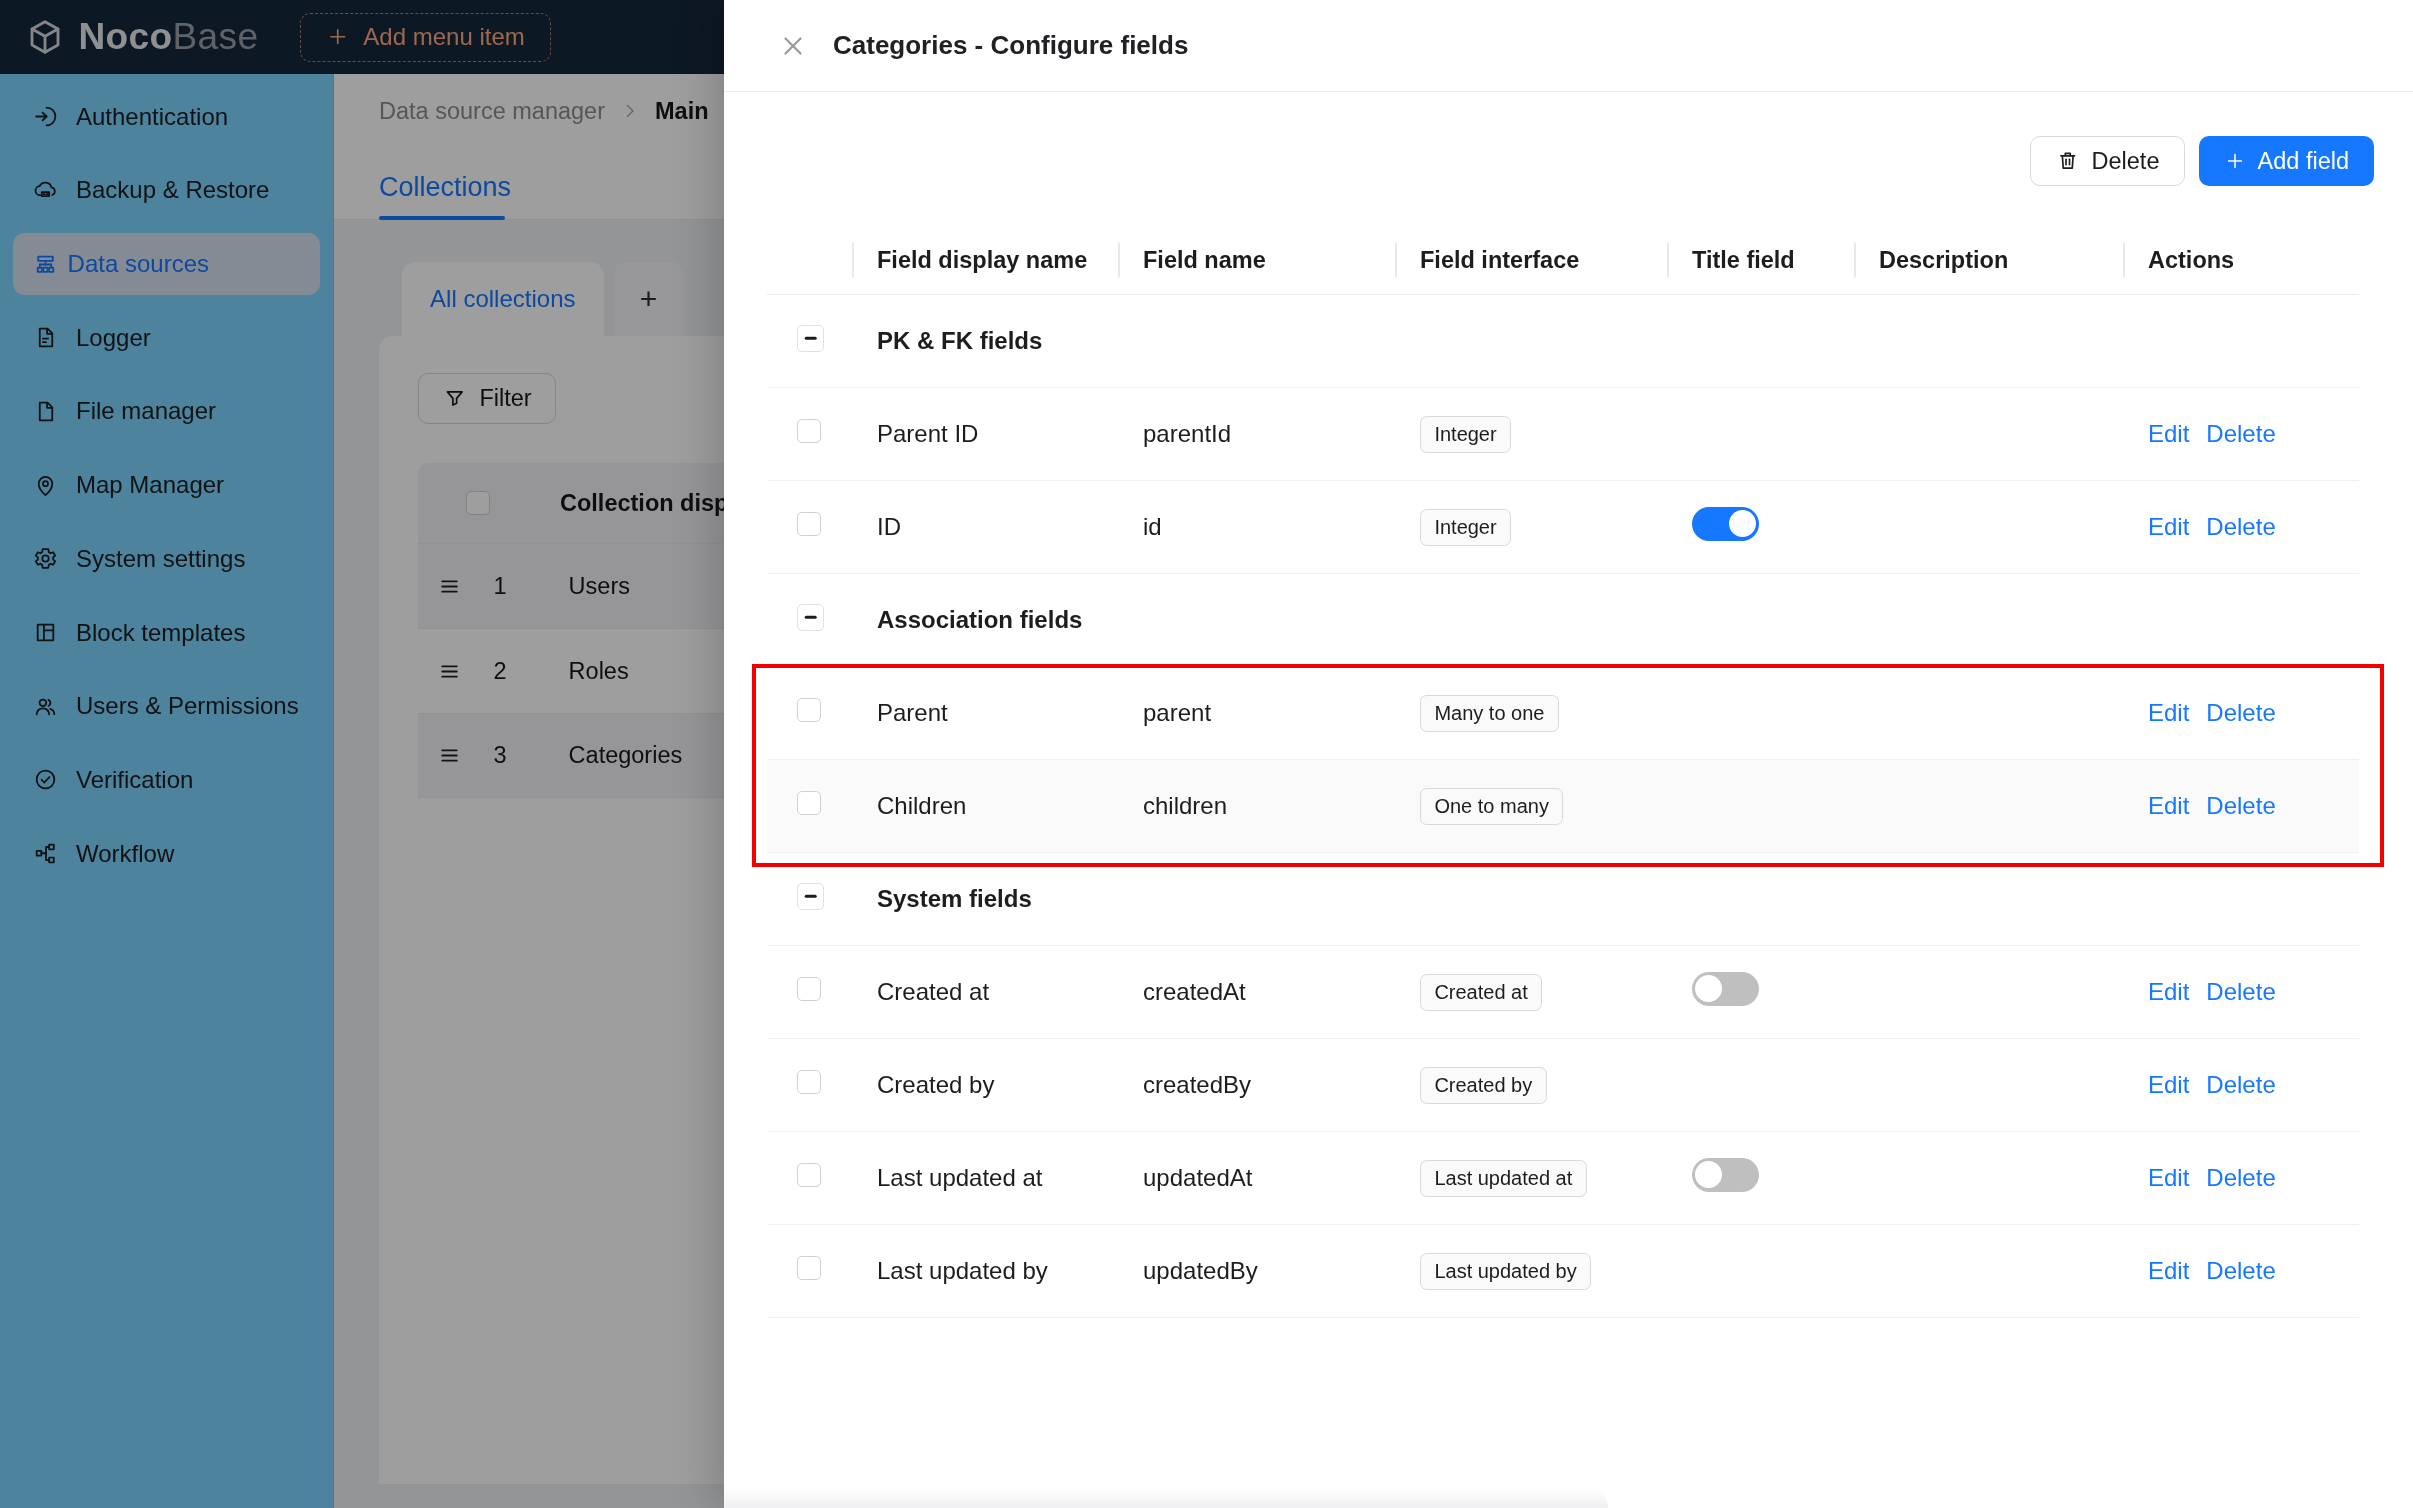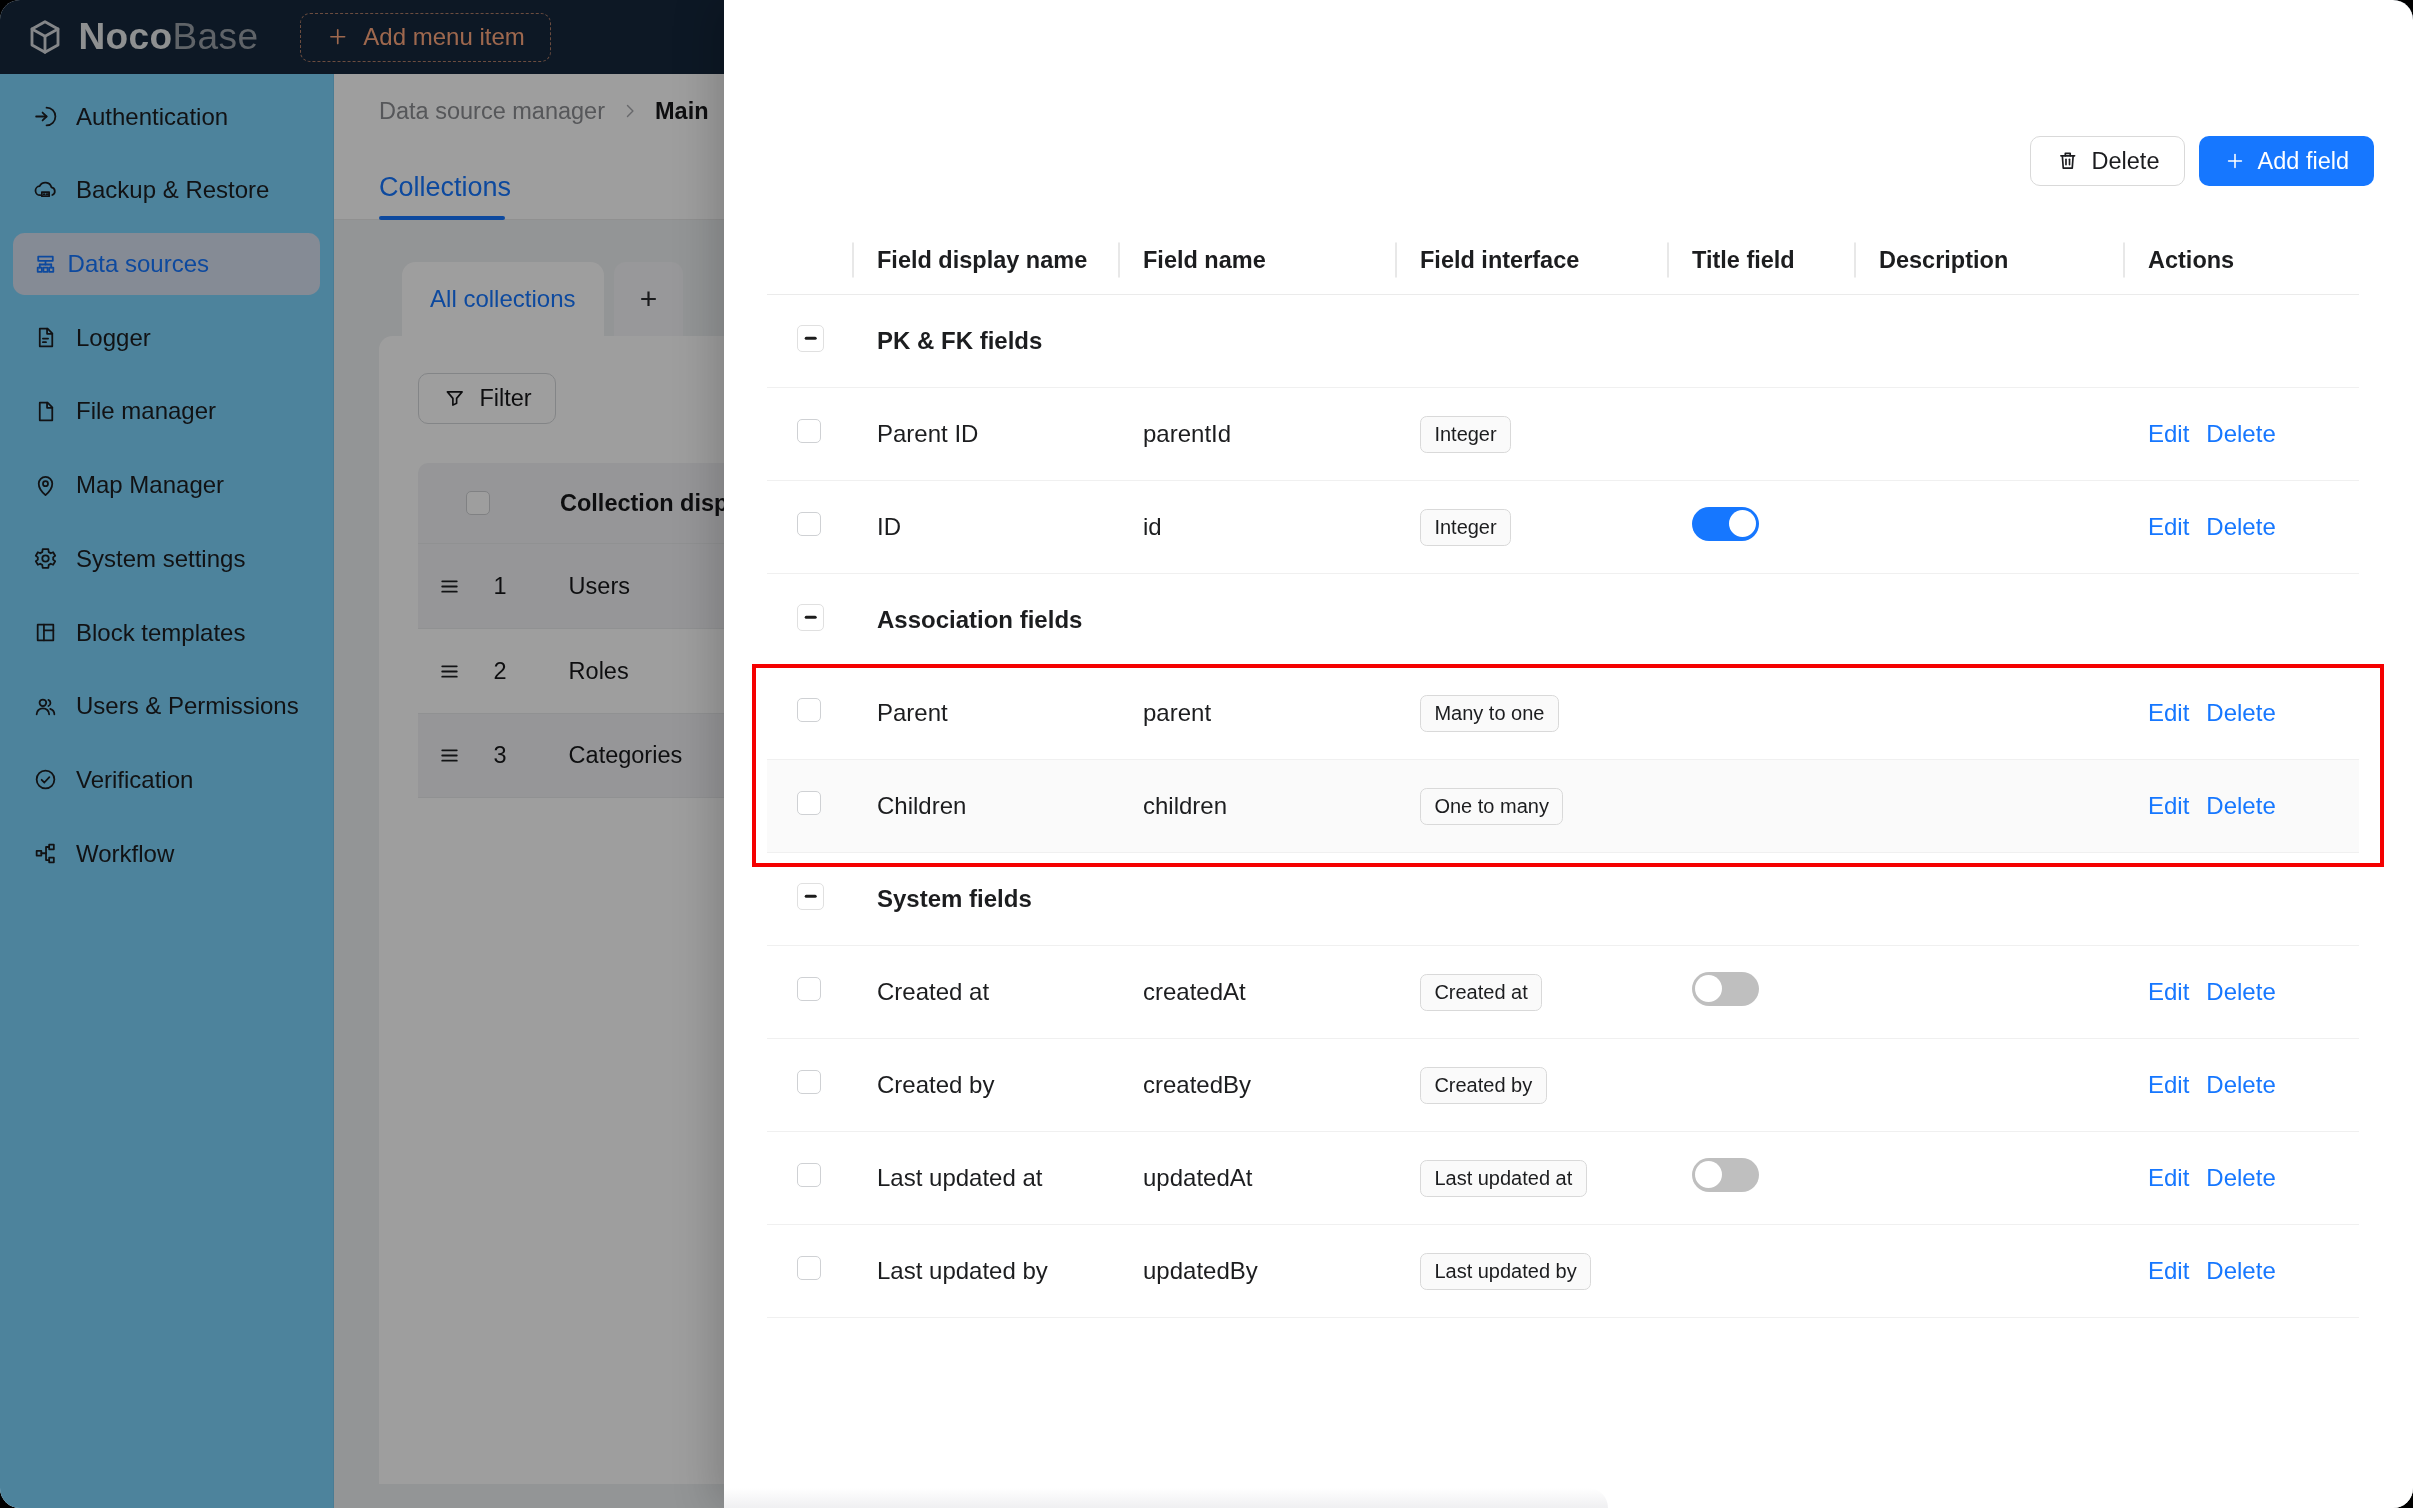--- a/index.html
+++ b/index.html
@@ -1,18 +1,18 @@
 <!DOCTYPE html>
 <html style="--primary: #1677ff; --red: #f50000; --topbar: #16283c; --orange: #ffa87e; --selbg: #d7e0f0;font-size:13.4px"><head>
 <meta charset="utf-8">
 <style>
   html,body{margin:0;padding:0;width:2413px;height:1508px;overflow:hidden;
     font-family:"Liberation Sans","DejaVu Sans",sans-serif;background:#000;}
   *{box-sizing:border-box;}
-  .stage{position:relative;width:2413px;height:1508px;overflow:hidden;background:#eef0f2;border-radius:20px;}
+  .stage{position:relative;width:2413px;height:1508px;overflow:hidden;background:#eef0f2;}
 
   
   .topbar{position:absolute;left:0;top:0;width:100%;height:74px;background:var(--topbar);
     display:flex;align-items:center;padding-left:25px;z-index:1;}
   .brand{display:flex;align-items:center;gap:13.4px;}
   .brand svg{width:40px;height:40px;color:#d6d9dd;}
   .brand-text{font-size:37px;letter-spacing:0.4px;}
   .brand-bold{font-weight:700;color:#e6e8ea;}
   .brand-light{font-weight:300;color:#9aa1a8;}
   .add-menu-btn{margin-left:42px;height:49px;padding:0 25px;border:1.7px dashed rgba(255,168,126,.65);
@@ -318,20 +318,29 @@
               </div>
             </div>
         </div>
       </div>
     </div>
   </main>
 
   <div class="mask"></div>
 
   <section class="drawer">
+    <div class="d-head">
+      <span class="d-close" id="close-icon-slot" style="display: inline-flex; width: 30px; height: 30px;">
+          <svg viewBox="0 0 24 24" fill="none" stroke="currentColor" stroke-width="1.7" stroke-linecap="round" stroke-linejoin="round" style="width:100%;height:100%;display:block">
+            <path d="M6 6l12 12"></path>
+            <path d="M18 6L6 18"></path>
+          </svg>
+        </span>
+      <span class="d-title">Categories - Configure fields</span>
+    </div>
 
     <div class="d-actions">
       <button class="btn btn-default">
         <span id="trash-icon-slot" style="display: inline-flex; width: 23.5px; height: 23.5px;">
             <svg viewBox="0 0 24 24" fill="none" stroke="currentColor" stroke-width="1.7" stroke-linecap="round" stroke-linejoin="round" style="width:100%;height:100%;display:block">
               <path d="M5 7h14"></path>
               <path d="M9.5 7V4.5h5V7"></path>
               <path d="M6.5 7l.9 12.5h9.2L17.5 7"></path>
               <path d="M10.2 10.5v5.5"></path>
               <path d="M13.8 10.5v5.5"></path>

